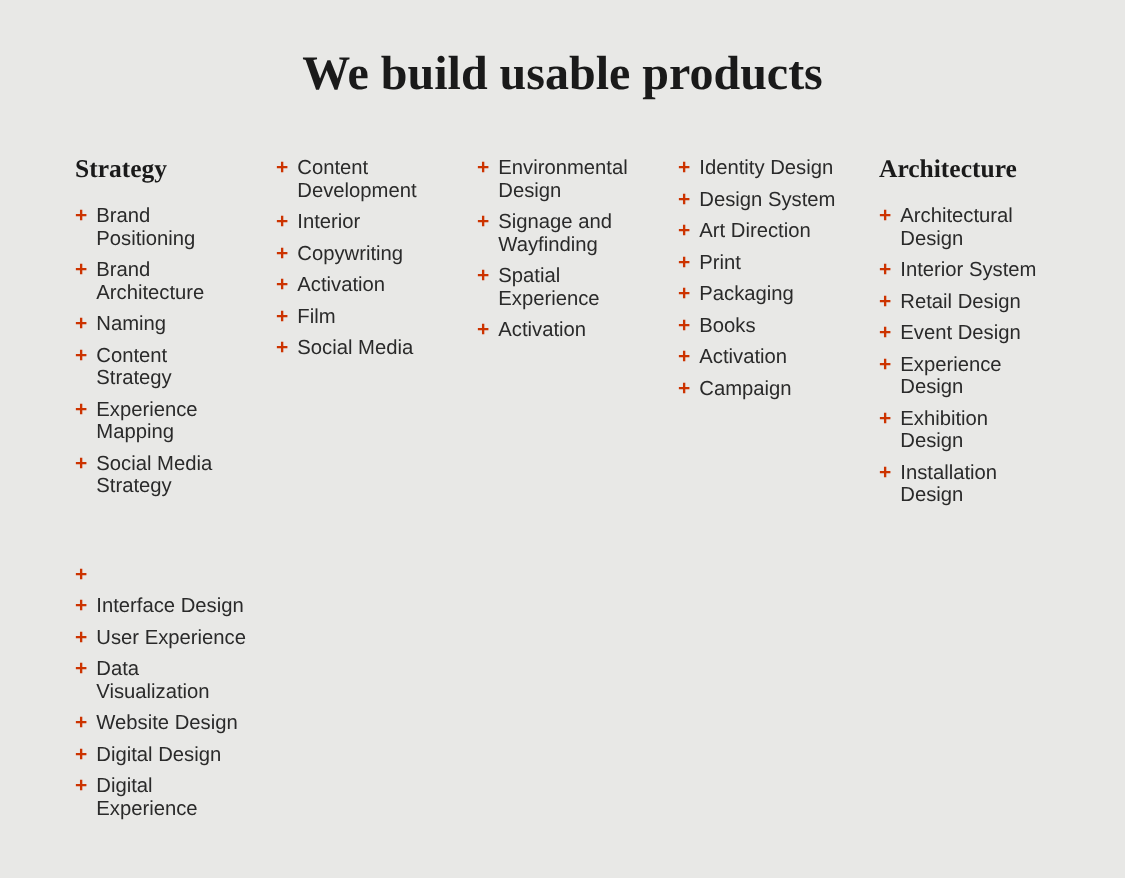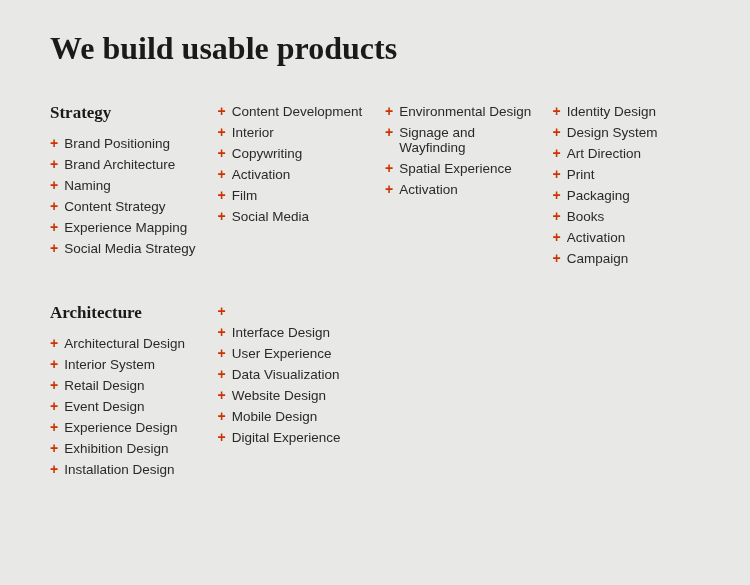--- a/index.html
+++ b/index.html
@@ -4,29 +4,30 @@
   <style>
     * { margin: 0; padding: 0; box-sizing: border-box; }
     body {
       background-color: #e8e8e6;
       font-family: Georgia, 'Times New Roman', serif;
       width: 750px;
       min-height: 585px;
       padding: 30px 50px 40px 50px;
     }
     h1 {
+      text-align: center;
       font-size: 32px;
       font-weight: 900;
       color: #1a1a1a;
       margin-bottom: 36px;
       font-family: Georgia, serif;
     }
     .grid {
       display: grid;
-      grid-template-columns: 1fr 1fr 1fr 1fr;
+      grid-template-columns: 1fr 1fr 1fr 1fr 1fr;
       gap: 32px 20px;
     }
     .section-title {
       font-size: 17px;
       font-weight: 700;
       color: #1a1a1a;
       margin-bottom: 12px;
       font-family: Georgia, serif;
     }
     .item-list {
@@ -216,21 +217,21 @@
         <li>
           <span class="plus">+</span>
           <span>Data Visualization</span>
         </li>
         <li>
           <span class="plus">+</span>
           <span>Website Design</span>
         </li>
         <li>
           <span class="plus">+</span>
-          <span>Mobile Design</span>
+          <span>Digital Design</span>
         </li>
         <li>
           <span class="plus">+</span>
           <span>Digital Experience</span>
         </li>
       </ul>
     </div>
   </div>
 
 </body></html>

